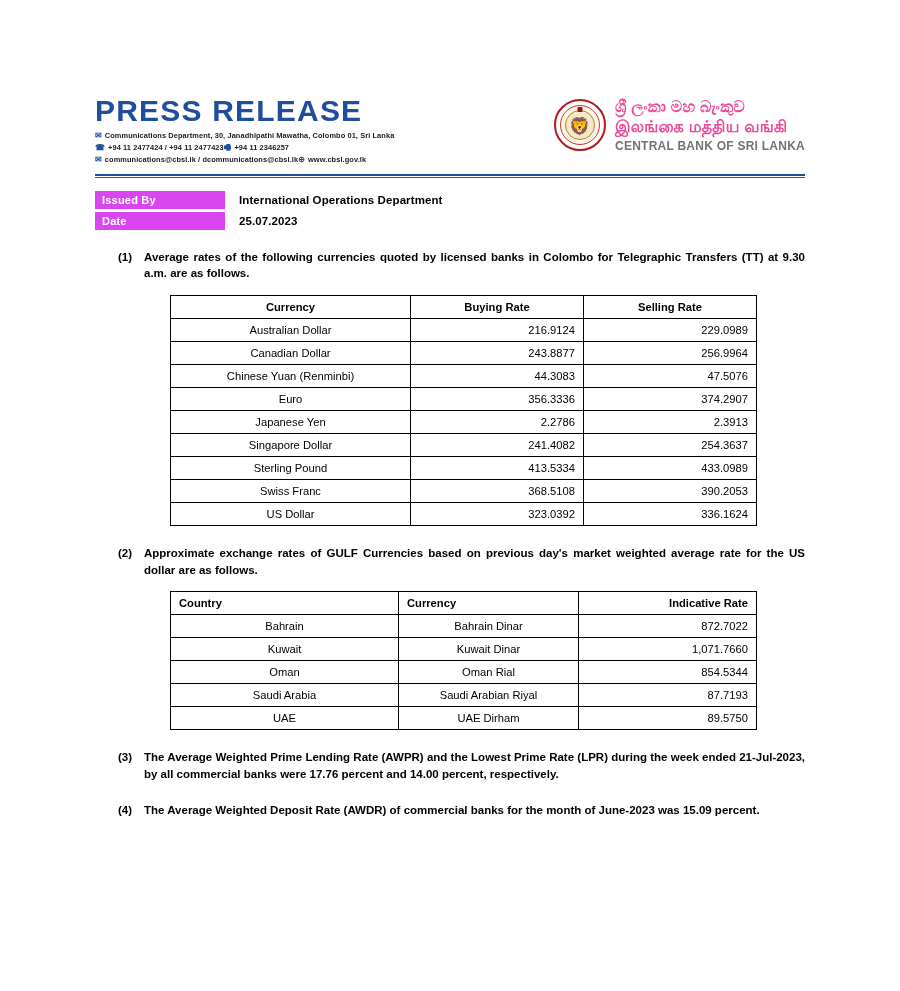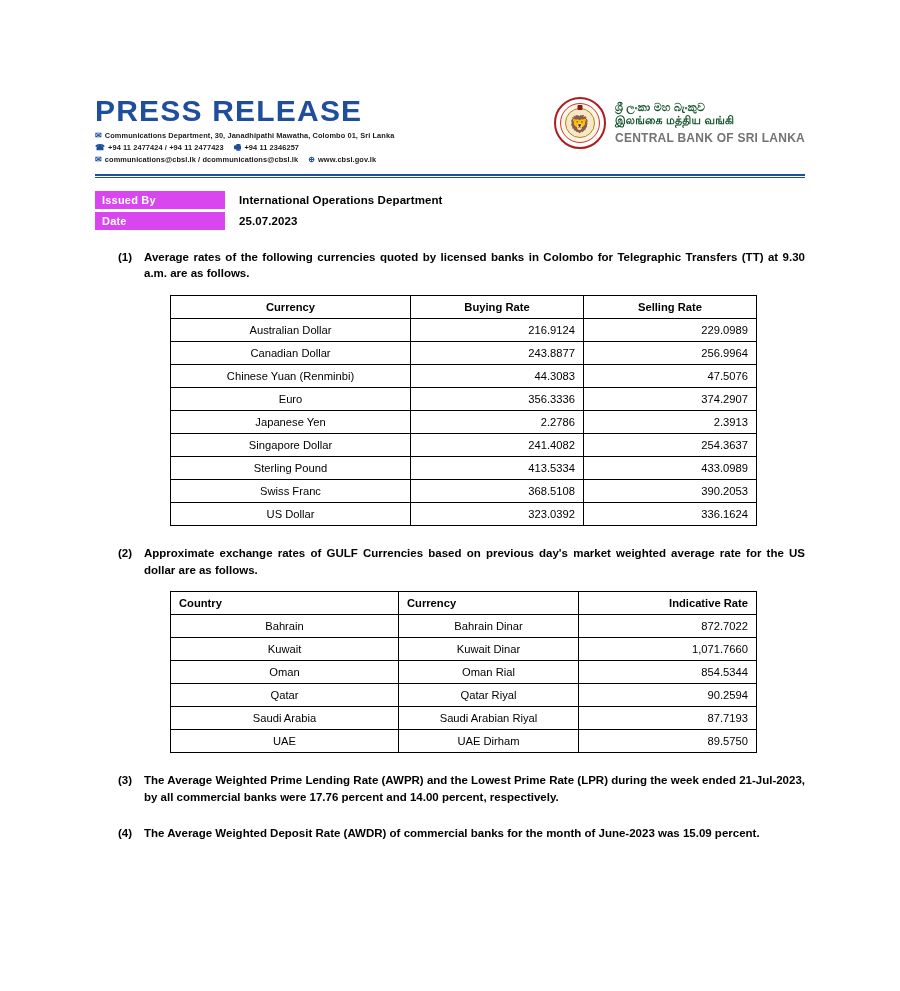--- a/index.html
+++ b/index.html
@@ -56,21 +56,20 @@
   }
   .contact-line .ic {
     display: inline-block;
     color: #1f4e9c;
     margin-right: 3px;
     font-size: 8px;
     font-weight: bold;
   }
   .contact-row {
     display: flex;
-    gap: 10px;
   }
 
   .header-right {
     display: flex;
     align-items: center;
     gap: 9px;
     margin-top: 2px;
   }
   .emblem {
     width: 52px;
@@ -111,23 +110,23 @@
     top: 6px;
     transform: translateX(-50%);
     width: 5px; height: 5px;
     background: #8a1616;
     border-radius: 1px;
   }
   .bank-names {
     line-height: 1.22;
   }
   .bank-si, .bank-ta {
-    font-size: 11px;
-    font-weight: bold;
-    color: #14532d;
+    font-size: 16px;
+    font-weight: bold;
+    color: #ec4899;
     letter-spacing: 0.2px;
   }
   .bank-en {
     font-size: 12px;
     font-weight: bold;
     color: #737373;
     letter-spacing: 0.25px;
     margin-top: 3px;
   }
 
@@ -363,25 +362,20 @@
             <td class="c0 col-name">Kuwait</td>
             <td class="c1 col-name">Kuwait Dinar</td>
             <td class="c2 col-num">1,071.7660</td>
           </tr>
           <tr>
             <td class="c0 col-name">Oman</td>
             <td class="c1 col-name">Oman Rial</td>
             <td class="c2 col-num">854.5344</td>
           </tr>
           <tr>
-            <td class="c0 col-name">Qatar</td>
-            <td class="c1 col-name">Qatar Riyal</td>
-            <td class="c2 col-num">90.2594</td>
-          </tr>
-          <tr>
             <td class="c0 col-name">Saudi Arabia</td>
             <td class="c1 col-name">Saudi Arabian Riyal</td>
             <td class="c2 col-num">87.7193</td>
           </tr>
           <tr>
             <td class="c0 col-name">UAE</td>
             <td class="c1 col-name">UAE Dirham</td>
             <td class="c2 col-num">89.5750</td>
           </tr>
         </tbody>

